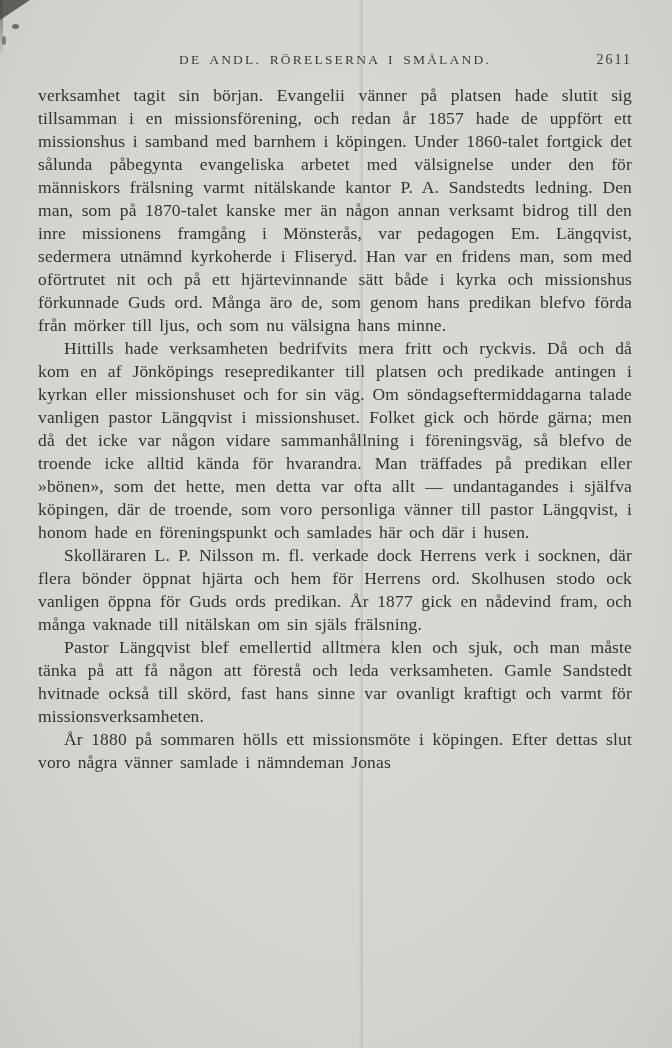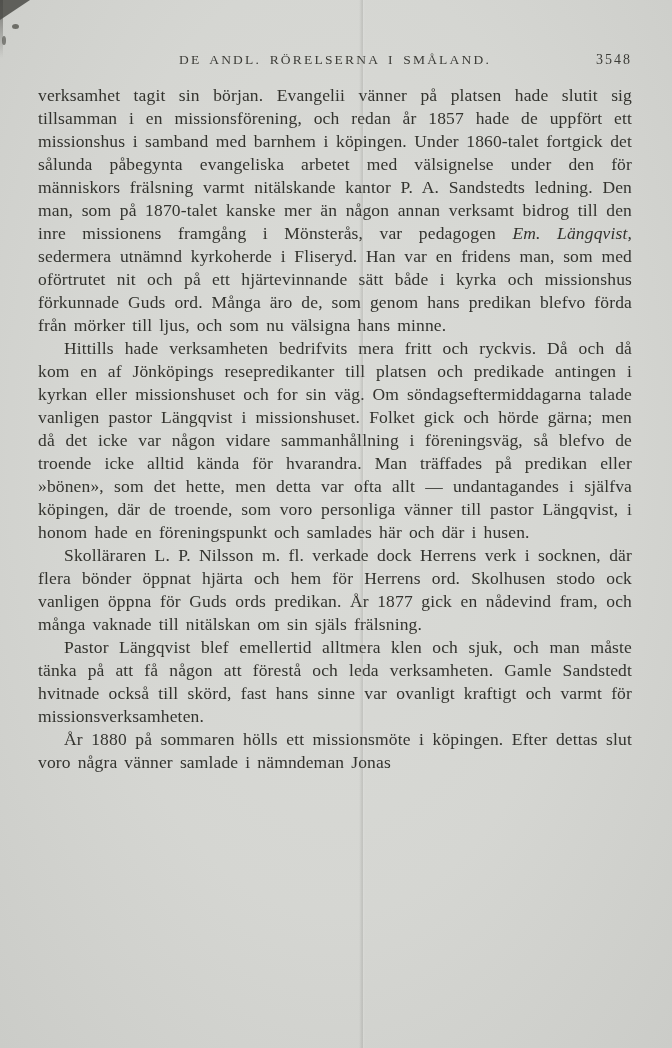--- a/index.html
+++ b/index.html
@@ -101,35 +101,34 @@
     word-spacing: 2.5px;
   }
   .body-text p {
     margin: 0;
     text-indent: 26px;
   }
   .body-text p.noindent {
     text-indent: 0;
   }
   .body-text .italic {
-    font-style: italic;
   }
 </style>
 </head>
 <body>
 
 <div class="page">
   <div class="smudge-a"></div>
   <div class="smudge-b"></div>
   <div class="smudge-c"></div>
   <div class="smudge-d"></div>
 
   <div class="header">
     <span class="title">DE ANDL. RÖRELSERNA I SMÅLAND.</span>
-    <span class="pagenum">3548</span>
+    <span class="pagenum">2611</span>
   </div>
 
   <div class="body-text">
       <p class="noindent"><span>verksamhet tagit sin början.  Evangelii vänner på platsen hade slutit sig tillsamman i en missionsförening, och redan år 1857 hade de uppfört ett missionshus i samband med barnhem i köpingen.  Under 1860-talet fortgick det sålunda påbegynta evangeliska arbetet med välsignelse under den för människors frälsning varmt nitälskande kantor P. A. Sandstedts ledning.  Den man, som på 1870-talet kanske mer än någon annan verksamt bidrog till den inre missionens framgång i Mönsterås, var pedagogen </span><span class="italic">Em. Längqvist,</span><span> sedermera utnämnd kyrkoherde i Fliseryd.  Han var en fridens man, som med oförtrutet nit och på ett hjärtevinnande sätt både i kyrka och missionshus förkunnade Guds ord.  Många äro de, som genom hans predikan blefvo förda från mörker till ljus, och som nu välsigna hans minne.</span></p>
       <p><span>Hittills hade verksamheten bedrifvits mera fritt och ryckvis.  Då och då kom en af Jönköpings resepredikanter till platsen och predikade antingen i kyrkan eller missionshuset och for sin väg.  Om söndagseftermiddagarna talade vanligen pastor Längqvist i missionshuset.  Folket gick och hörde gärna; men då det icke var någon vidare sammanhållning i föreningsväg, så blefvo de troende icke alltid kända för hvarandra.  Man träffades på predikan eller »bönen», som det hette, men detta var ofta allt — undantagandes i själfva köpingen, där de troende, som voro personliga vänner till pastor Längqvist, i honom hade en föreningspunkt och samlades här och där i husen.</span></p>
       <p><span>Skolläraren L. P. Nilsson m. fl. verkade dock Herrens verk i socknen, där flera bönder öppnat hjärta och hem för Herrens ord.  Skolhusen stodo ock vanligen öppna för Guds ords predikan.  År 1877 gick en nådevind fram, och många vaknade till nitälskan om sin själs frälsning.</span></p>
       <p><span>Pastor Längqvist blef emellertid alltmera klen och sjuk, och man måste tänka på att få någon att förestå och leda verksamheten.  Gamle Sandstedt hvitnade också till skörd, fast hans sinne var ovanligt kraftigt och varmt för missionsverksamheten.</span></p>
       <p><span>År 1880 på sommaren hölls ett missionsmöte i köpingen. Efter dettas slut voro några vänner samlade i nämndeman Jonas</span></p>
     </div>
 

